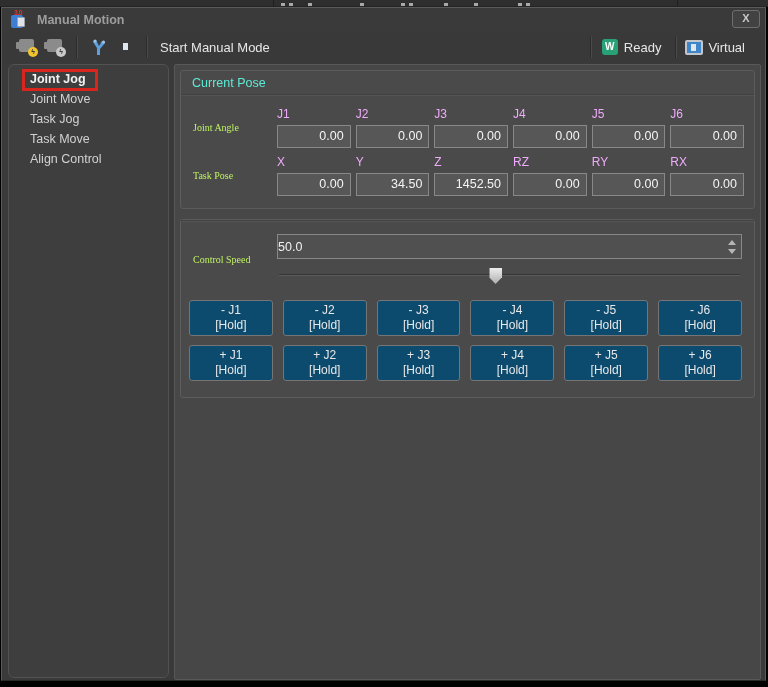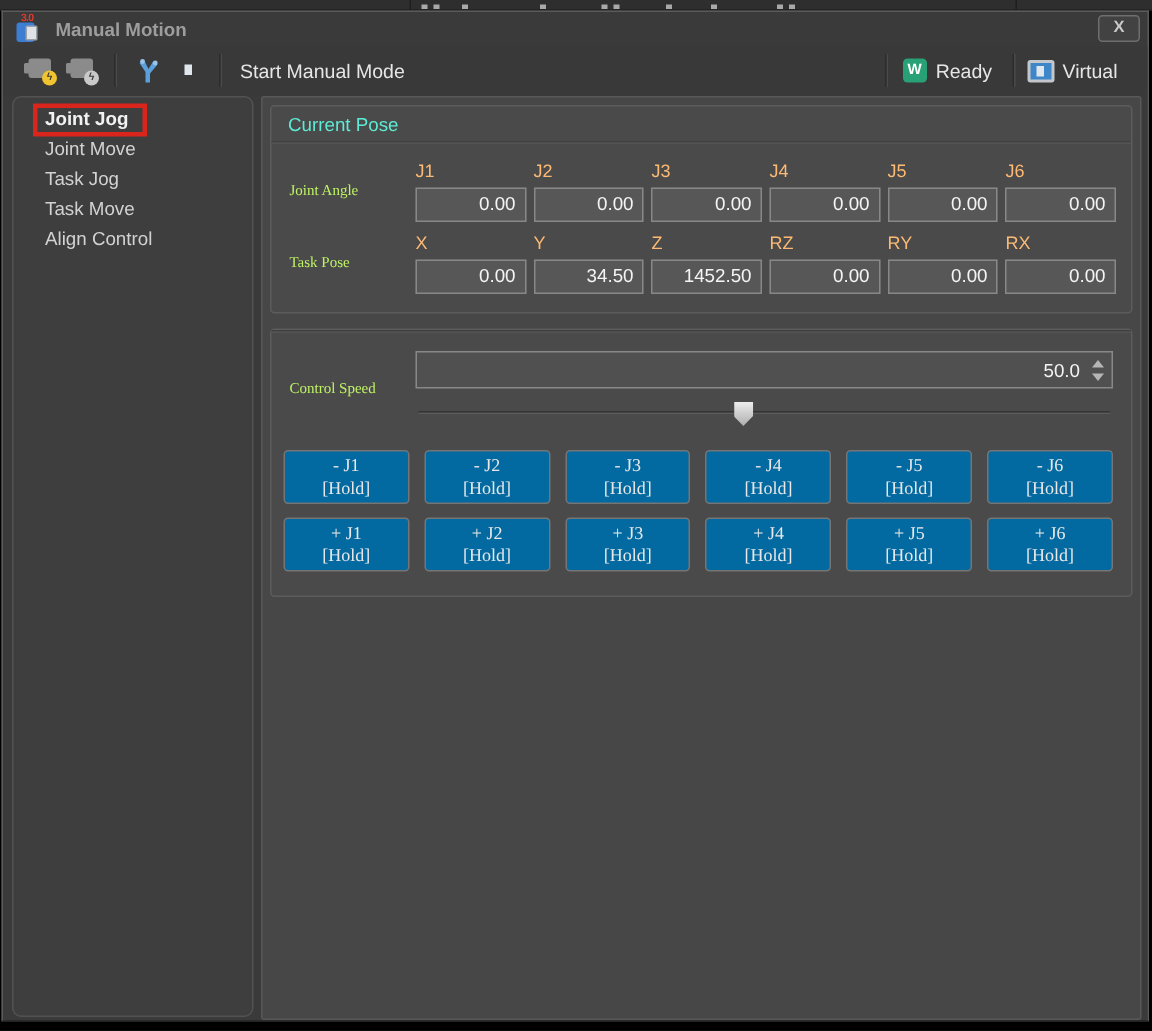--- a/index.html
+++ b/index.html
@@ -61,47 +61,47 @@
 
   .group { margin:5px 5px 0 5px; background:#4a4a4a; border:1px solid #5c5c5c; border-radius:3px; }
   .group-title { padding:5px 11px 4px; font-size:12.5px; color:#5eead4; }
   .group-sep { height:0; border-top:1px solid #414141; border-bottom:1px solid #545454; }
 
   .pose-body { padding:4px 10px 12px 8px; }
   .pose-row { display:flex; align-items:center; margin-top:7px; }
   .row-label { width:88px; font-size:10px; color:#bef264; padding-left:4px; flex:none;font-family:Liberation Serif, serif; }
   .fields { flex:1; display:flex; gap:5px; }
   .field { flex:1; min-width:0; }
-  .fname { font-size:12px; color:#fdba74; margin-bottom:4px; }
+  .fname { font-size:12px; color:#f0abfc; margin-bottom:4px; }
   .fvalue { height:23px; line-height:21px; background:#575757; border:1px solid #888;
     text-align:right; padding-right:6px; font-size:12.5px; color:#f4f4f4; }
 
   .mc-body { padding:12px 12px 16px 8px; }
   .speed-row { display:flex; }
   .speed-ctrl { flex:1; }
   .spinbox { height:25px; border:1px solid #888; background:#505050; display:flex;
-    align-items:center; justify-content:flex-end; padding-right:5px; }
+    align-items:center; justify-content:space-between; padding-right:5px; }
   .spin-value { font-size:12.5px; color:#f2f2f2; margin-right:8px; }
   .spin-arrows { display:flex; flex-direction:column; gap:4px; }
   .arr-up { width:0; height:0; border-left:4px solid transparent; border-right:4px solid transparent; border-bottom:5px solid #b5b5b5; }
   .arr-down { width:0; height:0; border-left:4px solid transparent; border-right:4px solid transparent; border-top:5px solid #b5b5b5; }
 
   .slider { position:relative; height:20px; margin-top:6px; }
   .slider .track { position:absolute; left:2px; right:2px; top:9px; height:1px;
     background:#353535; box-shadow:0 1px 0 rgba(255,255,255,0.10); }
   .slider .thumb { position:absolute; left:47%; top:3px; width:13px; height:16px;
     transform:translateX(-50%); background:linear-gradient(#ededed,#aeaeae);
     clip-path:polygon(0 0,100% 0,100% 58%,50% 100%,0 58%); }
 
   .jog-rows { margin-top:15px; display:flex; flex-direction:column; gap:9px; }
   .jog-row { display:flex; gap:10px; }
-  .jog-btn { flex:1; height:36px; background:#0369a1; border:1px solid #757575; border-radius:3px;
+  .jog-btn { flex:1; height:36px; background:#0c4a6e; border:1px solid #757575; border-radius:3px;
     color:#e8e8e8; font-size:12px; line-height:15px; text-align:center;
     display:flex; flex-direction:column; align-items:center; justify-content:center;
-    font-family:Liberation Serif, serif; }
+    font-family:Liberation Sans, sans-serif; }
 </style>
 </head>
 <body>
 
 <div class="screen">
 
   <div class="bg-strip">
     <div class="vline" style="left:273px"></div>
     <div class="vline" style="left:677px"></div>
     <div class="mark" style="left:281px"></div>

